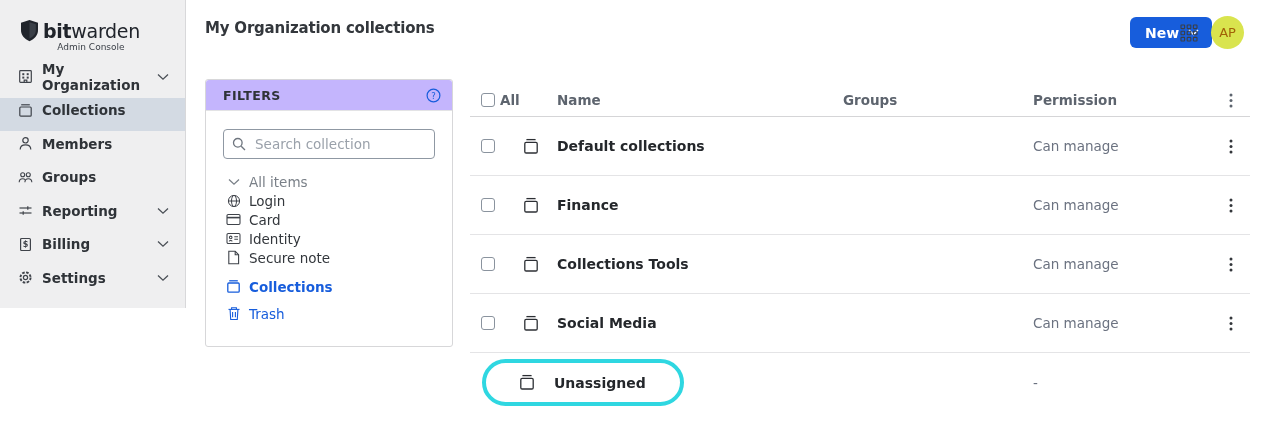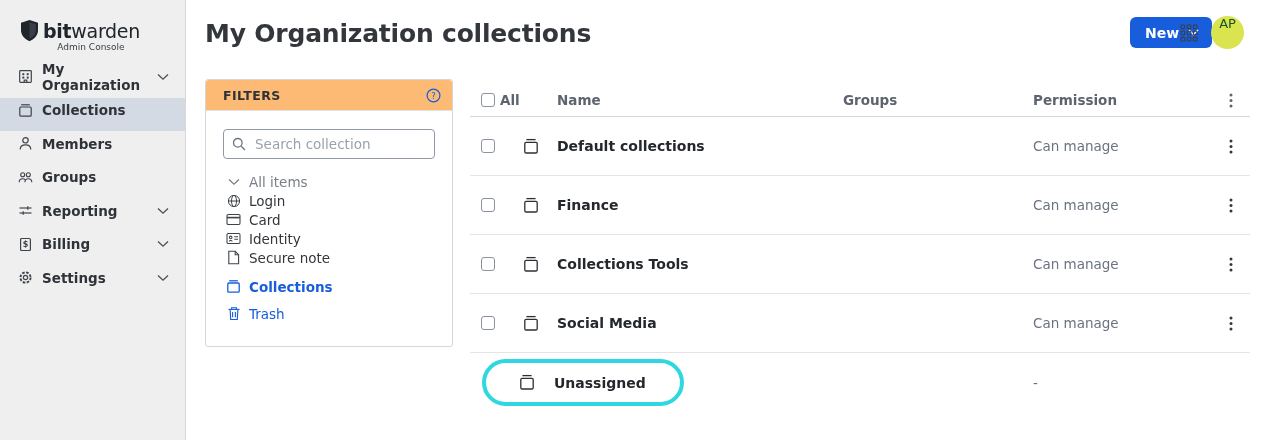--- a/index.html
+++ b/index.html
@@ -6,64 +6,64 @@
   html,body { background:#ffffff; }
   .app {
     position:relative; width:1267px; height:440px; overflow:hidden;
     font-family:"DejaVu Sans","Liberation Sans",sans-serif;
     background:#ffffff; color:#2f3338;
   }
   svg { display:block; }
 
   
   .sidebar {
-    position:absolute; left:0; top:0; width:186px; height:440px;
+    position:absolute; left:0; top:0; width:186px; height:308px;
     background:#efeff0; border-right:1px solid #d8d8da;
   }
   .logo { position:absolute; left:21px; top:20px; display:flex; gap:5px; }
   .logo-text { display:flex; flex-direction:column; }
   .logo-word { font-size:19px; color:#20242b; letter-spacing:-0.3px; line-height:22px;}
   .logo-word .b { font-weight:bold; }
   .logo-sub { font-size:9px; color:#3b4048; text-align:center; padding-right:1px; }
   .nav { position:absolute; left:0; top:64px; width:100%; }
   .nav-item {
     height:33.5px; display:flex; align-items:center; gap:9px;
     padding:0 16px 8px 18px; font-size:13.5px; font-weight:bold; color:#2f3338;
     cursor:pointer;
   }
   .nav-item.active { background:var(--sidebar-active,#d3dae3); }
   .nav-item .nicon { width:15px; height:15px; flex:0 0 15px; color:#3f434a; }
   .nav-item .chev { margin-left:auto; color:#4a4f56; }
 
   
   .page-title {
-    position:absolute; left:205px; top:19px; font-size:25px; font-weight:bold;
+    position:absolute; left:205px; top:19px; font-size:15px; font-weight:bold;
     color:#33373c; letter-spacing:-0.2px;
   }
   .new-btn {
     position:absolute; left:1098px; top:17px; height:31px;
     background:var(--blue,#175ddc); color:#fff; border:none; border-radius:6px;
     font-family:inherit; font-size:14px; font-weight:bold;
     display:flex; align-items:center; gap:9px; padding:0 13px 0 15px; cursor:pointer;margin-left:32px;
   }
   .apps-btn { position:absolute; left:1180px; top:24px; width:18px; height:18px;
     background:none; border:none; color:#3b3f45; cursor:pointer; padding:0; }
   .avatar {
     position:absolute; left:1211px; top:16px; width:33px; height:33px; border-radius:50%;
-    background:var(--avatar-bg,#d9e44e); display:flex; justify-content:center;
-    font-size:13px; color:#14532d; cursor:pointer;
+    background:var(--avatar-bg,#d9e44e); display:flex; align-items:center; justify-content:center;
+    font-size:13px; color:#a16207; cursor:pointer;
   }
 
   
   .filters {
     position:absolute; left:205px; top:79px; width:248px; height:268px;
     background:#fff; border:1px solid #d7d7d9; border-radius:3px;
   }
   .filters-head {
-    height:31px; background:#fdba74; border-bottom:1px solid #e3e3e5;
+    height:31px; background:#c4b5fd; border-bottom:1px solid #e3e3e5;
     display:flex; align-items:center; justify-content:space-between;
     padding:0 11px 0 17px; border-radius:3px 3px 0 0;
   }
   .filters-title { font-size:12.5px; font-weight:bold; letter-spacing:0.4px; color:#2f3338; }
   .help { width:15px; height:15px; color:var(--blue,#175ddc); background:none; border:none; padding:0; cursor:pointer; }
   .search-wrap { position:relative; margin:18px 17px 0 17px; }
   .search-wrap input {
     width:100%; height:30px; border:1px solid #8f98a3; border-radius:4px;
     font-family:inherit; font-size:13.5px; color:#33373c; padding:0 8px 0 31px; outline:none;
   }

